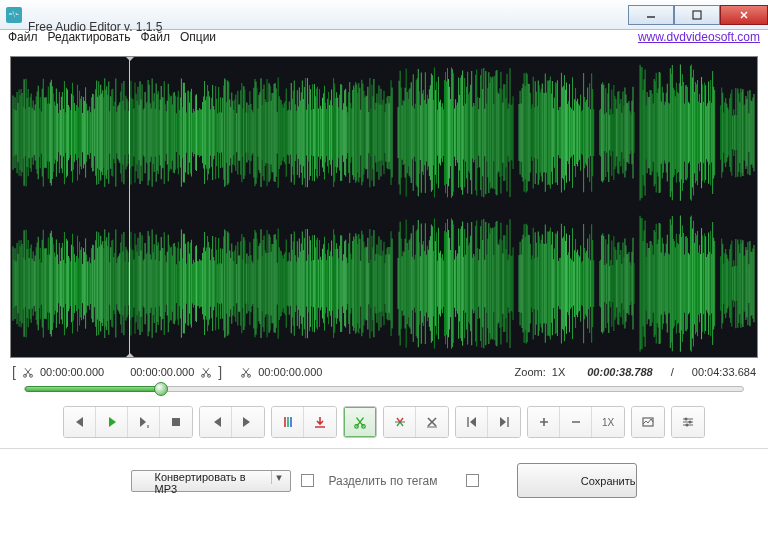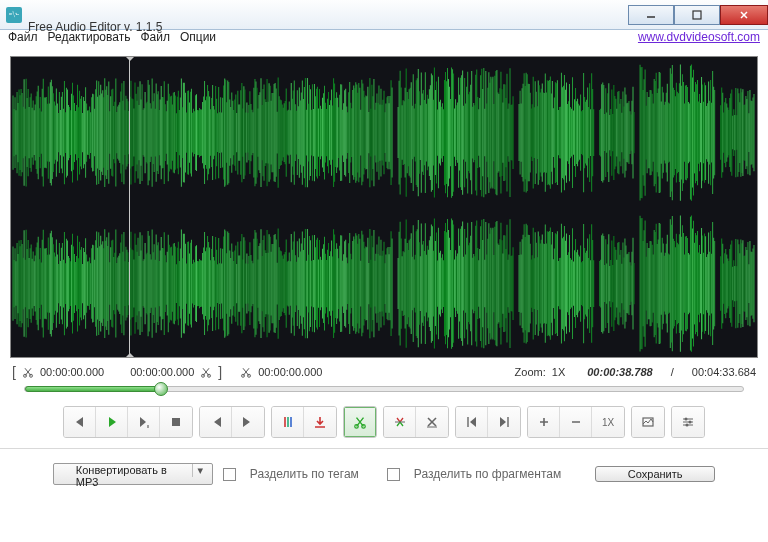--- a/index.html
+++ b/index.html
@@ -48,21 +48,21 @@
 .tbtn:last-child { border-right:none; }
 .tbtn.active { background: linear-gradient(#eef6ee,#d8ecd8); border:1px solid #6db56d; }
 .tbtn svg { width:14px; height:14px; }
 .tbtn .txt { font-size:10px; color:#666; }
 
 
 .bottombar { border-top:1px solid #d9d9d9; padding: 14px 0; display:flex; align-items:center; justify-content:center; gap:10px; font-size:12px; color:#666; }
 .combo { width:160px; height:22px; border:1px solid #9a9a9a; background: linear-gradient(#fbfbfb,#e8e8e8); display:flex; align-items:flex-start; padding:0 4px 0 22px; font-size:11px; color:#222; border-radius:2px; }
 .combo .dd { margin-left:auto; width:16px; text-align:center; color:#555; border-left:1px solid #c0c0c0; }
 .chk { width:13px; height:13px; border:1px solid #8a8a8a; background:#fff; display:inline-block; vertical-align:middle; margin-right:4px; }
-.savebtn { width:120px; height:16px; border:1px solid #8a8a8a; background: linear-gradient(#fbfbfb,#e6e6e6); border-radius:3px; font-size:11px; color:#222; display:flex; align-items:center; justify-content:center; margin-left:24px; }
+.savebtn { width:120px; height:35px; border:1px solid #8a8a8a; background: linear-gradient(#fbfbfb,#e6e6e6); border-radius:3px; font-size:11px; color:#222; display:flex; align-items:center; justify-content:flex-end; margin-left:24px; }
 </style>
 </head>
 <body>
 
 <div class="titlebar">
   <div class="app-icon"></div>
   <div class="title">Free Audio Editor v. 1.1.5</div>
   <div class="winbtns">
     <div class="winbtn">
         <svg viewBox="0 0 10 10">
@@ -1700,17 +1700,16 @@
 
 <div class="bottombar">
   <div class="combo">
     <span>Конвертировать в MP3</span>
     <span class="dd">▾</span>
   </div>
   <span class="chk"></span>
   <span>Разделить по тегам</span>
   <span style="width:8px"></span>
   <span class="chk"></span>
-  <span>Разделить по фрагментам</span>
   <div class="savebtn">
     <span>Сохранить</span>
   </div>
 </div>
 
 </body></html>

